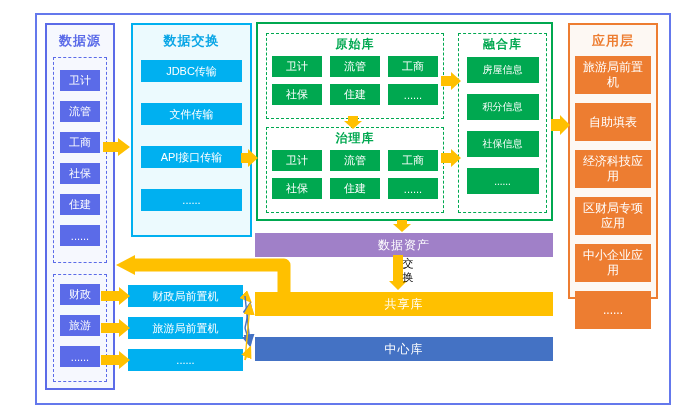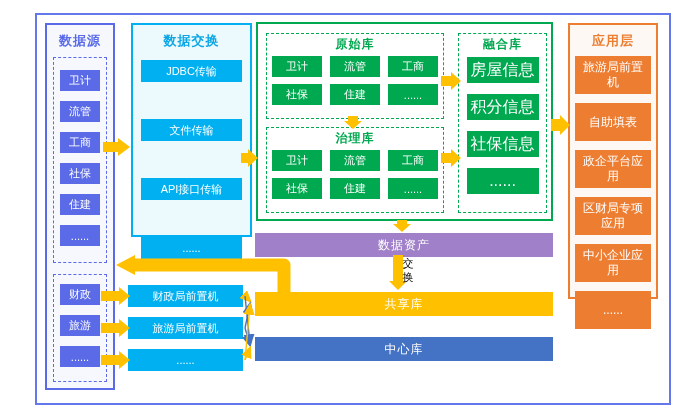--- a/index.html
+++ b/index.html
@@ -17,35 +17,35 @@
   .ds-dash{position:absolute;left:6px;box-sizing:border-box;border:1px dashed #5b6be8;
            display:flex;flex-direction:column;align-items:center;}
   #ds-dash1{top:32px;width:54px;height:206px;padding-top:12px;gap:10px;}
   #ds-dash2{top:249px;width:54px;height:108px;padding-top:9px;gap:10px;}
   .ds-item{width:40px;height:21px;background:#5b6be8;color:#fff;font-size:11px;
            display:flex;align-items:center;justify-content:center;flex:0 0 auto;}
 
   #exch-box{left:131px;top:23px;width:121px;height:214px;border:2px solid #00b0f0;background:#ecfafe;z-index:1;
             display:flex;flex-direction:column;align-items:center;}
   #exch-box .panel-title{color:#0aa6e6;}
-  #exch-items{display:flex;flex-direction:column;gap:37px;margin-top:10px;align-items:center;}
+  #exch-items{display:flex;flex-direction:column;gap:21px;margin-top:10px;align-items:center;}
   .exch-item{width:101px;height:22px;background:#00b0f0;color:#fff;font-size:11px;
              display:flex;align-items:center;justify-content:center;}
 
   #green-box{left:256px;top:22px;width:297px;height:199px;border:2px solid #00a850;background:#fff;z-index:1;}
   .lib-dash{position:absolute;box-sizing:border-box;border:1px dashed #00a850;}
   .lib-title{text-align:center;color:#00a850;font-weight:bold;font-size:12px;padding-top:2px;letter-spacing:1px;}
   #orig-lib{left:8px;top:9px;width:178px;height:86px;}
   #gov-lib{left:8px;top:103px;width:178px;height:86px;}
   .lib-grid{display:grid;grid-template-columns:repeat(3,50px);gap:7px 8px;justify-content:center;margin-top:3px;}
   .lib-item{height:21px;background:#00a850;color:#fff;font-size:11px;
             display:flex;align-items:center;justify-content:center;}
   #fusion-lib{left:200px;top:9px;width:89px;height:180px;display:flex;flex-direction:column;align-items:center;}
   #fusion-items{display:flex;flex-direction:column;gap:11px;margin-top:4px;align-items:center;}
-  .fusion-item{width:72px;height:26px;background:#00a850;color:#fff;font-size:16px;
+  .fusion-item{width:72px;height:26px;background:#00a850;color:#fff;font-size:10px;
                display:flex;align-items:center;justify-content:center;}
 
   
   .bar{left:255px;width:298px;height:24px;color:#fff;font-size:12px;
        display:flex;align-items:center;justify-content:center;letter-spacing:1px;z-index:1;}
   #bar-asset{top:233px;background:#a080c8;}
   #bar-shared{top:292px;background:#ffc000;}
   #bar-center{top:337px;background:#4472c4;}
   #exchange-label{left:401px;top:256px;width:14px;color:#000;font-size:11px;line-height:14px;
                   text-align:center;word-break:break-all;z-index:6;}
@@ -139,21 +139,21 @@
 
   <div id="front-1" class="abs front-item">财政局前置机</div>
   <div id="front-2" class="abs front-item">旅游局前置机</div>
   <div id="front-3" class="abs front-item">......</div>
 
   <div id="app-box" class="abs">
     <div class="panel-title">应用层</div>
     <div id="app-items">
       <div class="app-item">旅游局前置机</div>
       <div class="app-item">自助填表</div>
-      <div class="app-item">政企平台应用</div>
+      <div class="app-item">经济科技应用</div>
       <div class="app-item">区财局专项应用</div>
       <div class="app-item">中小企业应用</div>
       <div class="app-item">......</div>
     </div>
   </div>
 
   <svg id="arrow-layer" viewBox="0 0 682 416" xmlns="http://www.w3.org/2000/svg">
     <defs>
       <marker id="mY" markerWidth="9" markerHeight="8" refX="7" refY="4" orient="auto">
         <path d="M0,0 L9,4 L0,8 z" fill="#ffc000"></path>

